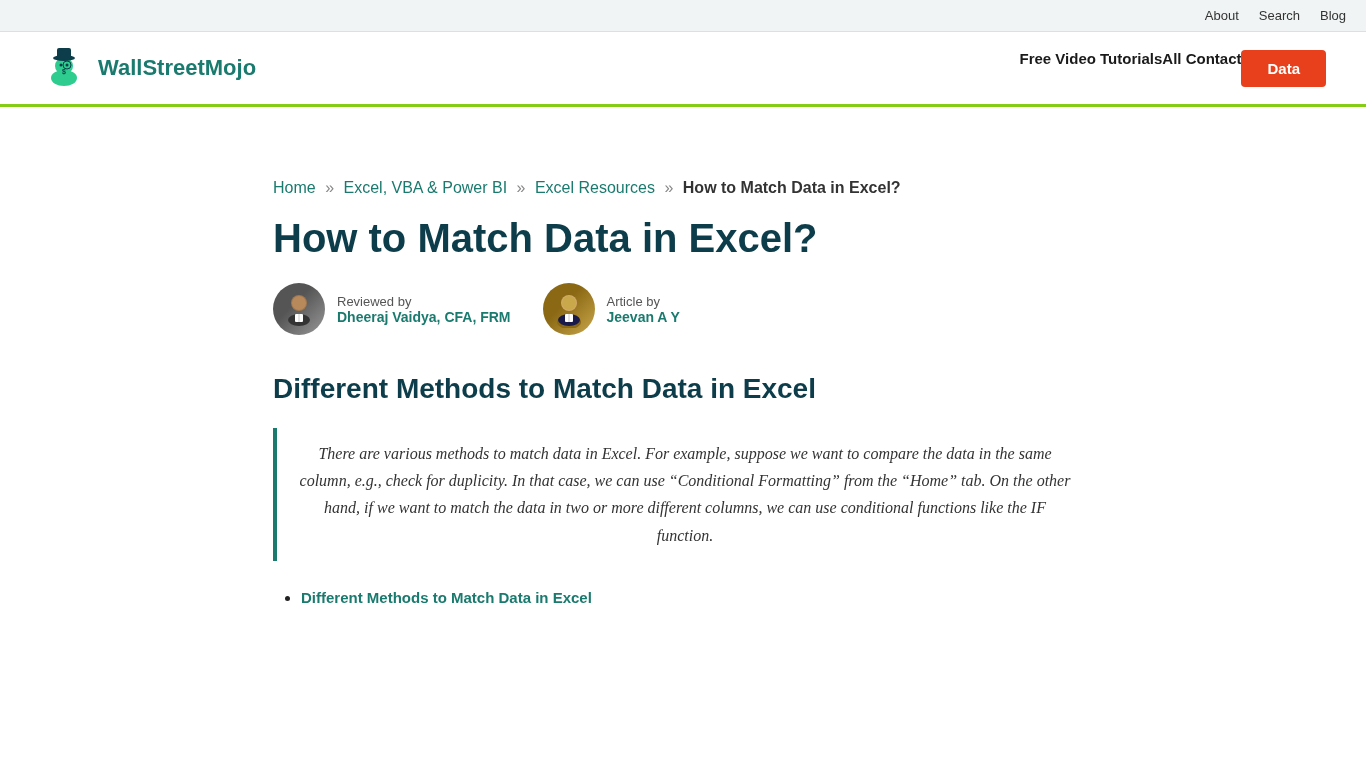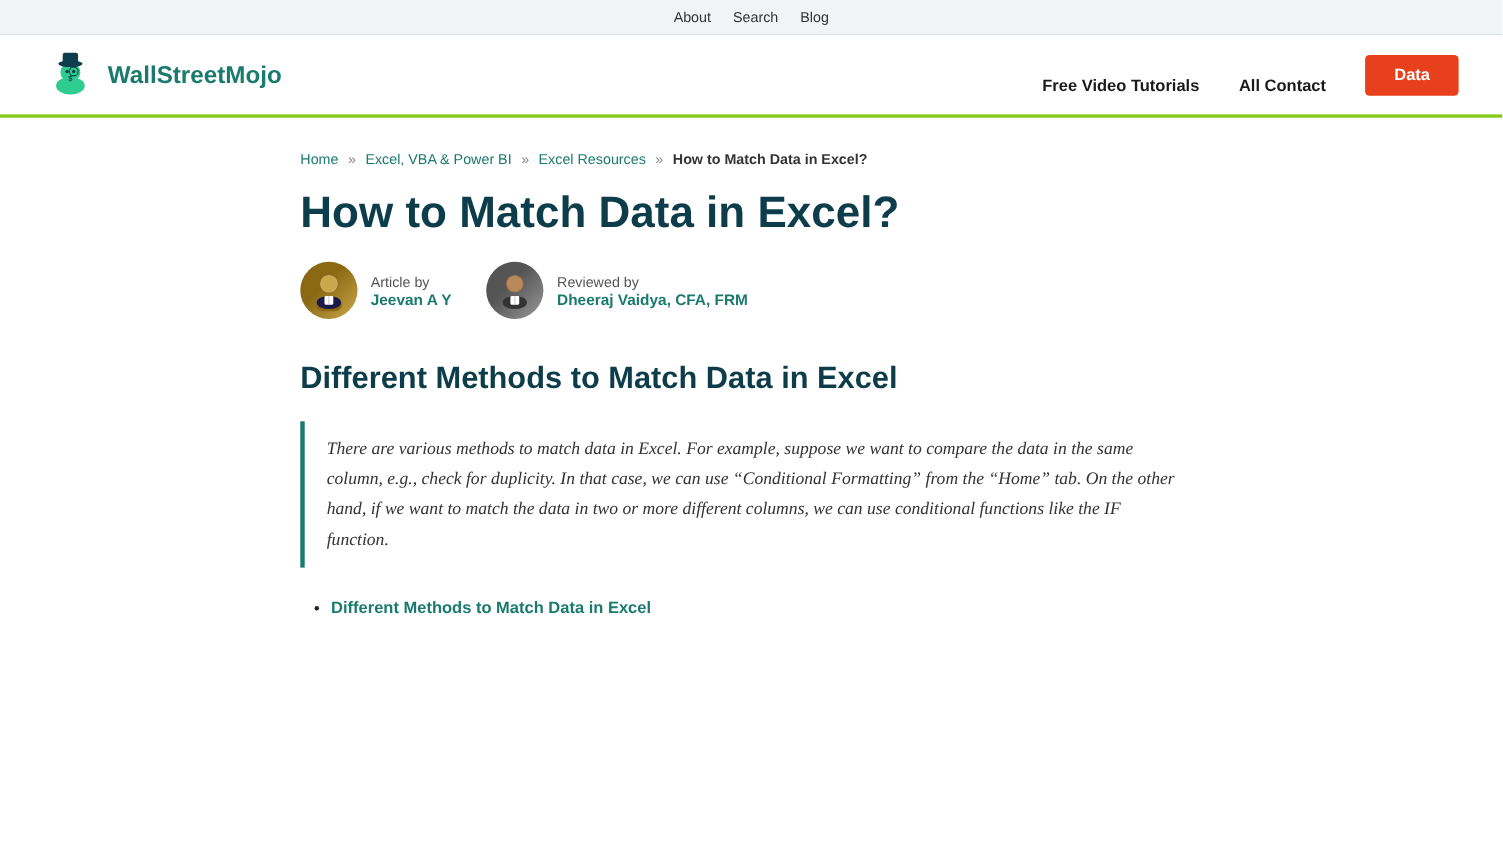--- a/index.html
+++ b/index.html
@@ -7,21 +7,20 @@
 
     
     .top-nav {
       background: #f0f4f4;
       display: flex;
       justify-content: flex-end;
       align-items: center;
       padding: 8px 20px;
       gap: 24px;
       border-bottom: 1px solid #dde;
-      flex-direction: column;
     }
     .top-nav-links {
       display: flex;
       gap: 20px;
     }
     .top-nav-link {
       font-size: 13px;
       color: #333;
       text-decoration: none;
       font-family: Arial, sans-serif;
@@ -72,22 +71,21 @@
     }
     .logo-text span {
       color: #1a7a6e;
     }
     .logo-icon {
       width: 48px;
       height: 48px;
     }
     .main-nav {
       display: flex;
-      align-items: flex-end;
-      gap: 36px;
+      align-items: flex-start;
     }
     .main-nav-link {
       font-size: 15px;
       font-family: Arial, sans-serif;
       font-weight: bold;
       color: #1a1a1a;
       text-decoration: none;
       cursor: pointer;
     }
     .blog-btn {
@@ -104,24 +102,25 @@
 
     
     .content-area {
       max-width: 900px;
       margin: 0 auto;
       padding: 30px 40px 40px 40px;
     }
 
     
     .breadcrumb {
-      font-size: 13px;
+      font-size: 16px;
       font-family: Arial, sans-serif;
       color: #555;
       margin-bottom: 18px;
+      margin-top: 42px;
     }
     .breadcrumb a {
       color: #1a7a6e;
       text-decoration: none;
     }
     .breadcrumb .sep {
       margin: 0 5px;
       color: #888;
     }
     .breadcrumb .current {
@@ -187,20 +186,21 @@
       line-height: 1.25;
       margin-bottom: 22px;
     }
 
     
     .article-blockquote {
       border-left: 4px solid #1a7a6e;
       padding: 12px 20px;
       margin: 0 0 28px 0;
       background: #fff;
+      text-align: center;
     }
     .article-blockquote p {
       font-size: 16px;
       font-family: Georgia, serif;
       font-style: italic;
       color: #333;
       line-height: 1.7;
     }
 
     
@@ -284,54 +284,54 @@
     <a>Excel, VBA &amp; Power BI</a>
     <span class="sep">»</span>
     <a>Excel Resources</a>
     <span class="sep">»</span>
     <span class="current">How to Match Data in Excel?</span>
   </div>
 
   <h1 class="article-title">How to Match Data in Excel?</h1>
 
   <div class="authors-row">
-    <div class="author-block">
-      <div class="author-avatar avatar-1">
-
-        <svg width="38" height="38" viewBox="0 0 38 38" xmlns="http://www.w3.org/2000/svg">
-          <circle cx="19" cy="13" r="8" fill="#d4a96a"></circle>
-          <ellipse cx="19" cy="32" rx="12" ry="7" fill="#8B6914"></ellipse>
-          <circle cx="19" cy="13" r="7" fill="#c9a84c"></circle>
-
-          <ellipse cx="19" cy="30" rx="11" ry="6" fill="#1a1a4a"></ellipse>
-
-          <rect x="15" y="24" width="8" height="8" fill="#fff" rx="1"></rect>
-          <line x1="19" y1="24" x2="19" y2="32" stroke="#ccc" stroke-width="1"></line>
-        </svg>
-      </div>
-      <div class="author-info">
-        <span class="author-label">Article by</span>
-        <span class="author-name">Jeevan A Y</span>
-      </div>
-    </div>
     <div class="author-block">
       <div class="author-avatar avatar-2">
         <svg width="38" height="38" viewBox="0 0 38 38" xmlns="http://www.w3.org/2000/svg">
           <circle cx="19" cy="13" r="8" fill="#a07850"></circle>
           <ellipse cx="19" cy="30" rx="11" ry="6" fill="#333"></ellipse>
           <circle cx="19" cy="13" r="7" fill="#b8895a"></circle>
           <rect x="15" y="24" width="8" height="8" fill="#fff" rx="1"></rect>
           <line x1="19" y1="24" x2="19" y2="32" stroke="#ccc" stroke-width="1"></line>
         </svg>
       </div>
       <div class="author-info">
         <span class="author-label">Reviewed by</span>
         <span class="author-name">Dheeraj Vaidya, CFA, FRM</span>
       </div>
     </div>
+    <div class="author-block">
+      <div class="author-avatar avatar-1">
+
+        <svg width="38" height="38" viewBox="0 0 38 38" xmlns="http://www.w3.org/2000/svg">
+          <circle cx="19" cy="13" r="8" fill="#d4a96a"></circle>
+          <ellipse cx="19" cy="32" rx="12" ry="7" fill="#8B6914"></ellipse>
+          <circle cx="19" cy="13" r="7" fill="#c9a84c"></circle>
+
+          <ellipse cx="19" cy="30" rx="11" ry="6" fill="#1a1a4a"></ellipse>
+
+          <rect x="15" y="24" width="8" height="8" fill="#fff" rx="1"></rect>
+          <line x1="19" y1="24" x2="19" y2="32" stroke="#ccc" stroke-width="1"></line>
+        </svg>
+      </div>
+      <div class="author-info">
+        <span class="author-label">Article by</span>
+        <span class="author-name">Jeevan A Y</span>
+      </div>
+    </div>
   </div>
 
   <h2 class="section-heading">Different Methods to Match Data in Excel</h2>
 
   <blockquote class="article-blockquote">
     <p>There are various methods to match data in Excel. For example, suppose we want to compare the data in the same column, e.g., check for duplicity. In that case, we can use “Conditional Formatting” from the “Home” tab. On the other hand, if we want to match the data in two or more different columns, we can use conditional functions like the IF function.</p>
   </blockquote>
 
   <div>
     <ul class="toc-list">

